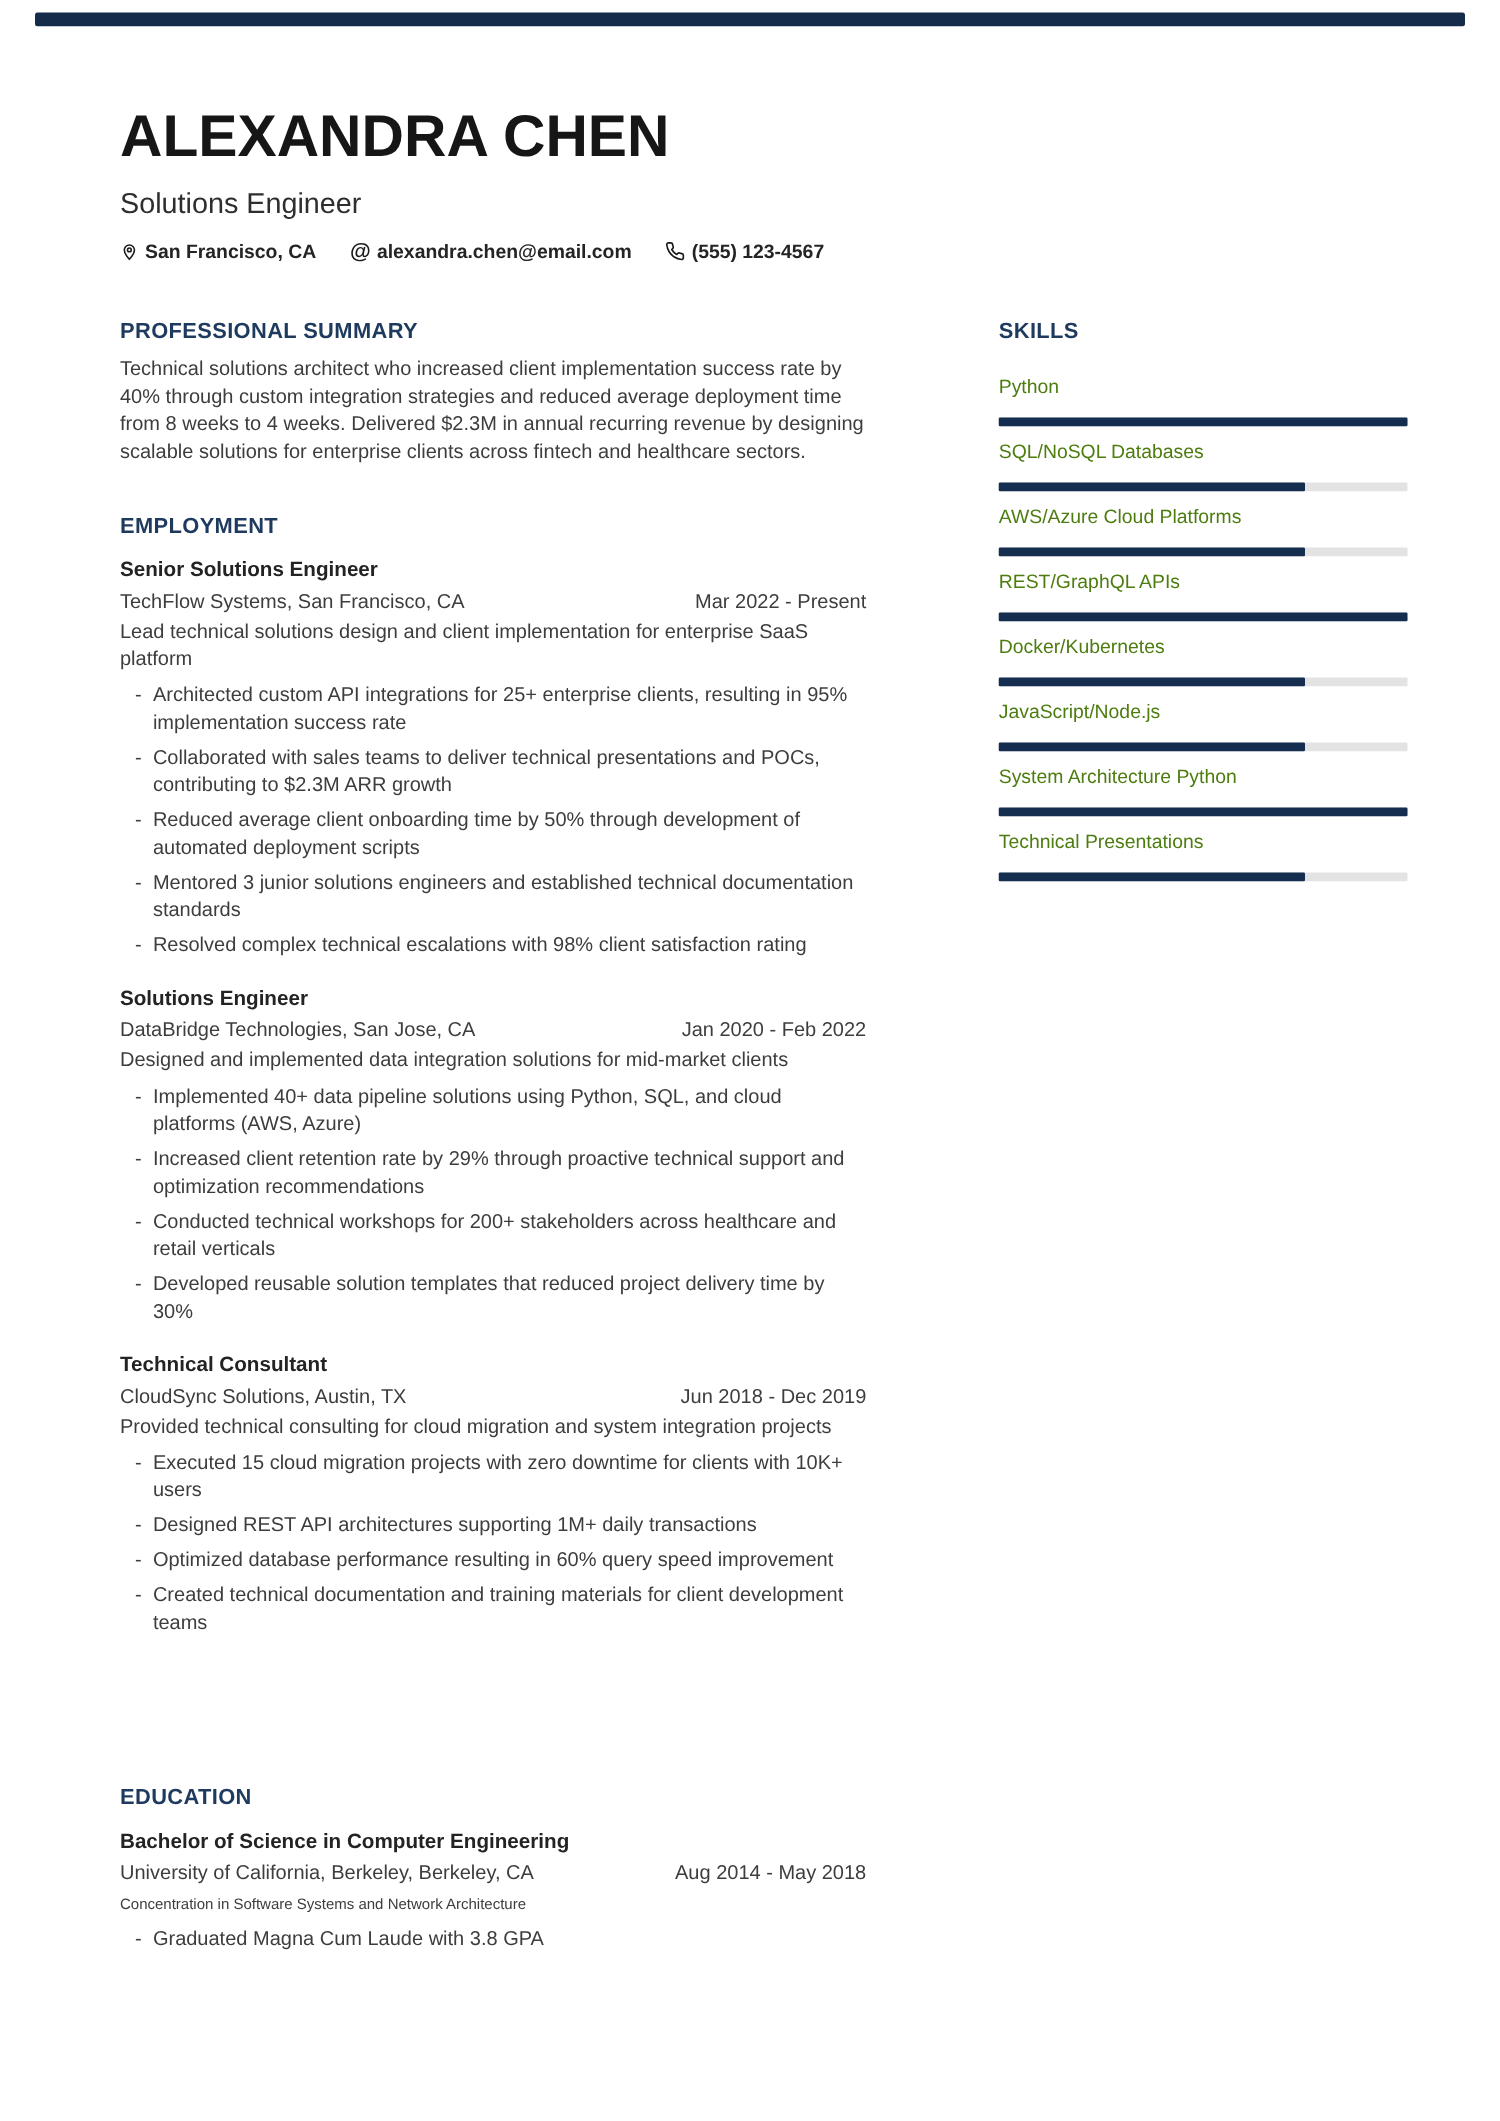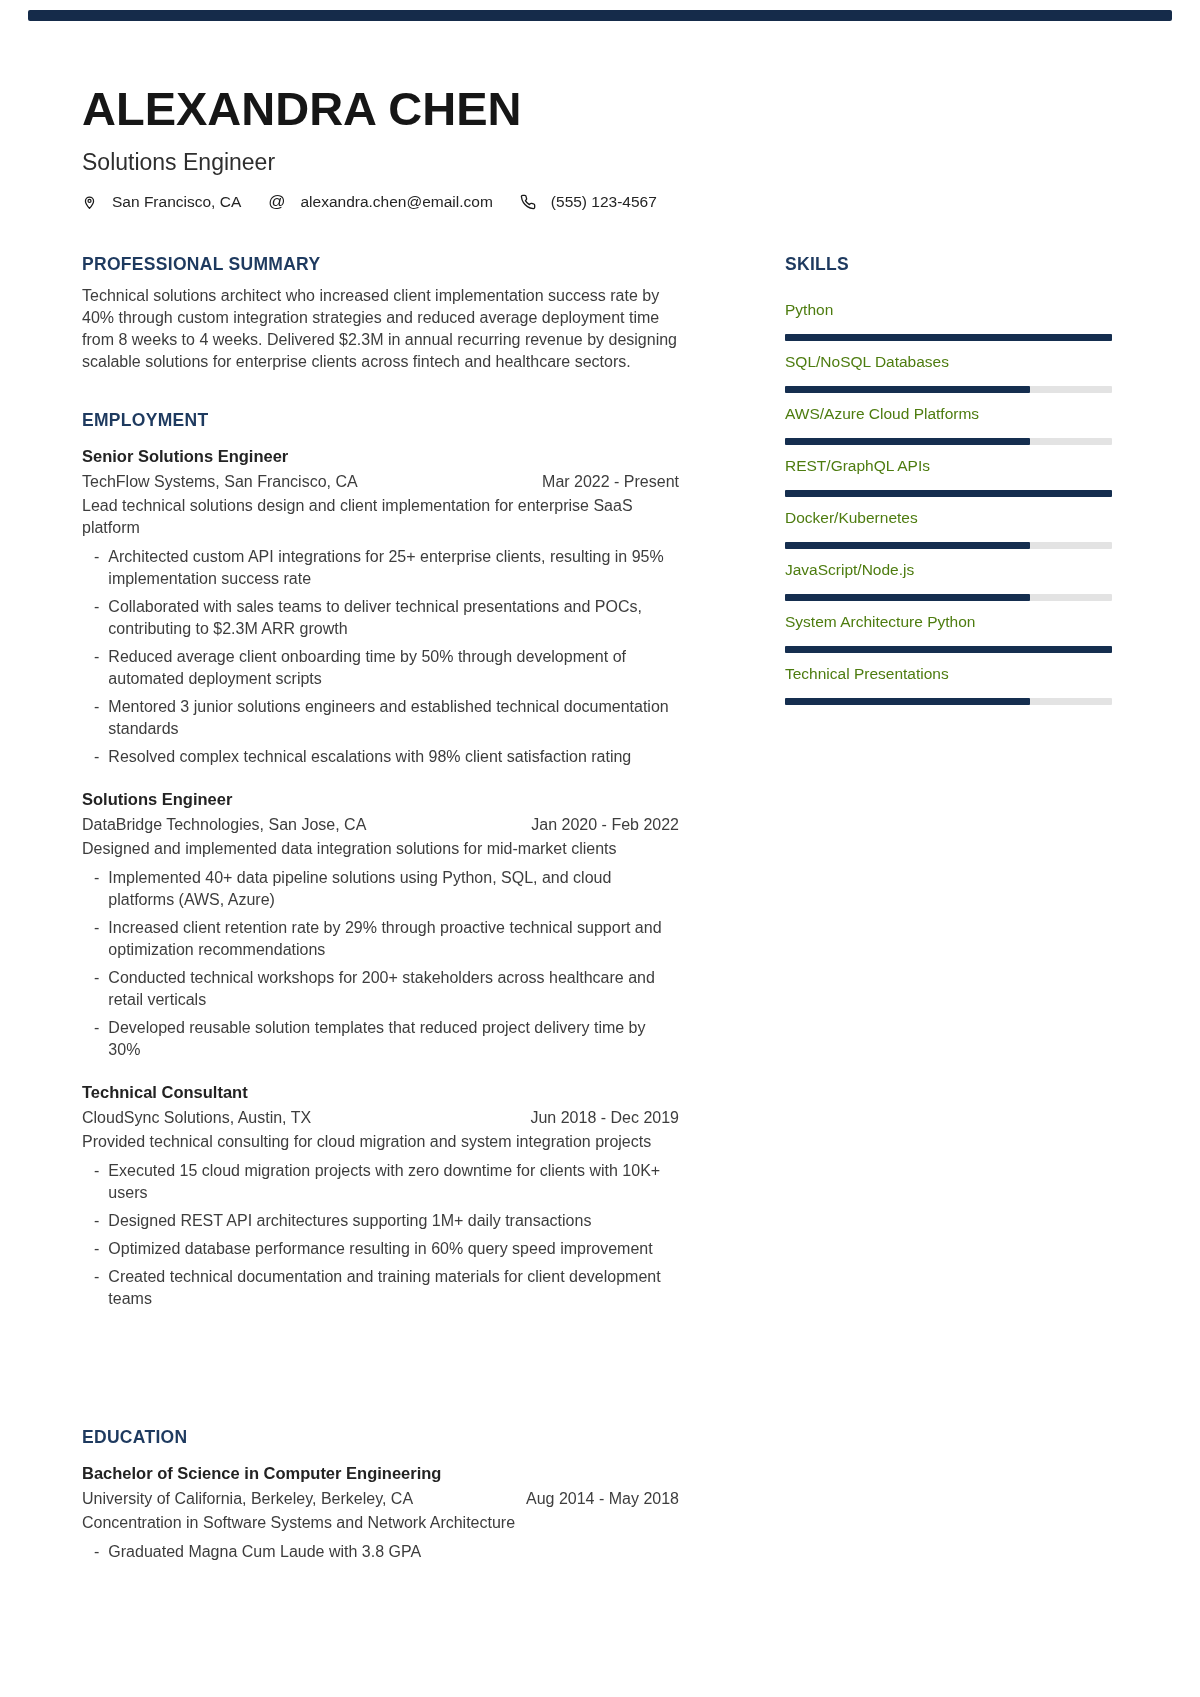--- a/index.html
+++ b/index.html
@@ -10,30 +10,30 @@
     font-family: "Liberation Sans", "DejaVu Sans", sans-serif;
     color: #3d3d3d;
     position: relative;
     overflow: hidden;
   }
   .top-bar {
     position: absolute; top: 10px; left: 28px;
     width: 1144px; height: 11px;
     background: #152b4a; border-radius: 2px;
   }
-  .content { position: absolute; top: 84px; left: 82px; width: 1030px; }
+  .content { position: absolute; top: 84px; left: 96px; width: 1030px; }
 
   
   .name {
     font-size: 47px; font-weight: 700; color: #161616;
     letter-spacing: 0px; line-height: 50px; margin: 0;
   }
   .job-headline { font-size: 23px; color: #2e2e2e; margin-top: 15px; line-height: 27px; }
   .contact-row { display: flex; align-items: center; gap: 27px; margin-top: 17px; font-size: 15.5px; color: #242424; }
-  .contact-item { display: flex; align-items: center; gap: 15px; }
+  .contact-item { display: flex; gap: 5px; font-weight: bold; }
   .contact-item svg { display: block; stroke: #1a1a1a; }
   .at-glyph { font-size: 17px; color: #1a1a1a; line-height: 16px; }
 
   
   .columns { display: flex; margin-top: 44px; }
   .left-col { width: 597px; flex: none; }
   .right-col { width: 327px; flex: none; margin-left: 106px; }
 
   .section-heading {
     font-size: 17.5px; font-weight: 700; color: #1e3a5f;
@@ -52,21 +52,21 @@
   .job-desc { font-size: 16px; line-height: 22px; color: #3d3d3d; margin-top: 2px; }
   ul.bullets { list-style: none; margin: 7px 0 0 0; padding: 0; }
   ul.bullets li { display: flex; gap: 9px; padding-left: 12px; font-size: 16px; line-height: 22px; color: #3d3d3d; margin-bottom: 6px; }
   ul.bullets li:last-child { margin-bottom: 0; }
   .dash { flex: none; }
 
   
   .education-section { margin-top: 118px; }
   .edu-degree { font-size: 16.5px; font-weight: 700; color: #232323; line-height: 23px; margin-top: 15px; }
   .edu-meta { display: flex; justify-content: space-between; font-size: 16px; line-height: 23px; color: #3d3d3d; margin-top: 2px; }
-  .edu-desc { font-size: 16px; line-height: 22px; color: #3d3d3d; margin-top: 2px; }
+  .edu-desc { font-size: 12px; line-height: 22px; color: #3d3d3d; margin-top: 2px; }
 
   
   .skills-list { margin-top: 26px; }
   .skill { margin-bottom: 11px; }
   .skill-label { font-size: 15.5px; color: #4d7c0f; line-height: 20px; }
   .skill-track { margin-top: 14px; height: 7px; background: #e3e3e3; border-radius: 1px; position: relative; }
   .skill-fill { height: 7px; background: #152e4f; border-radius: 1px; }
 </style>
 </head>
 <body>

